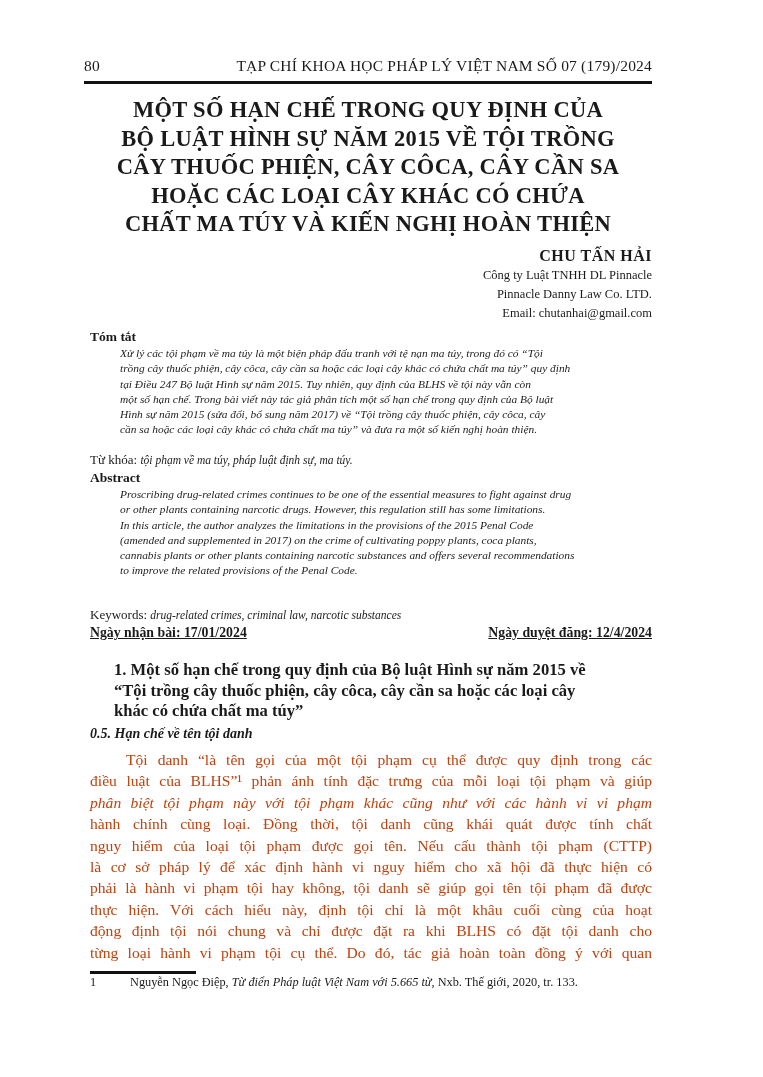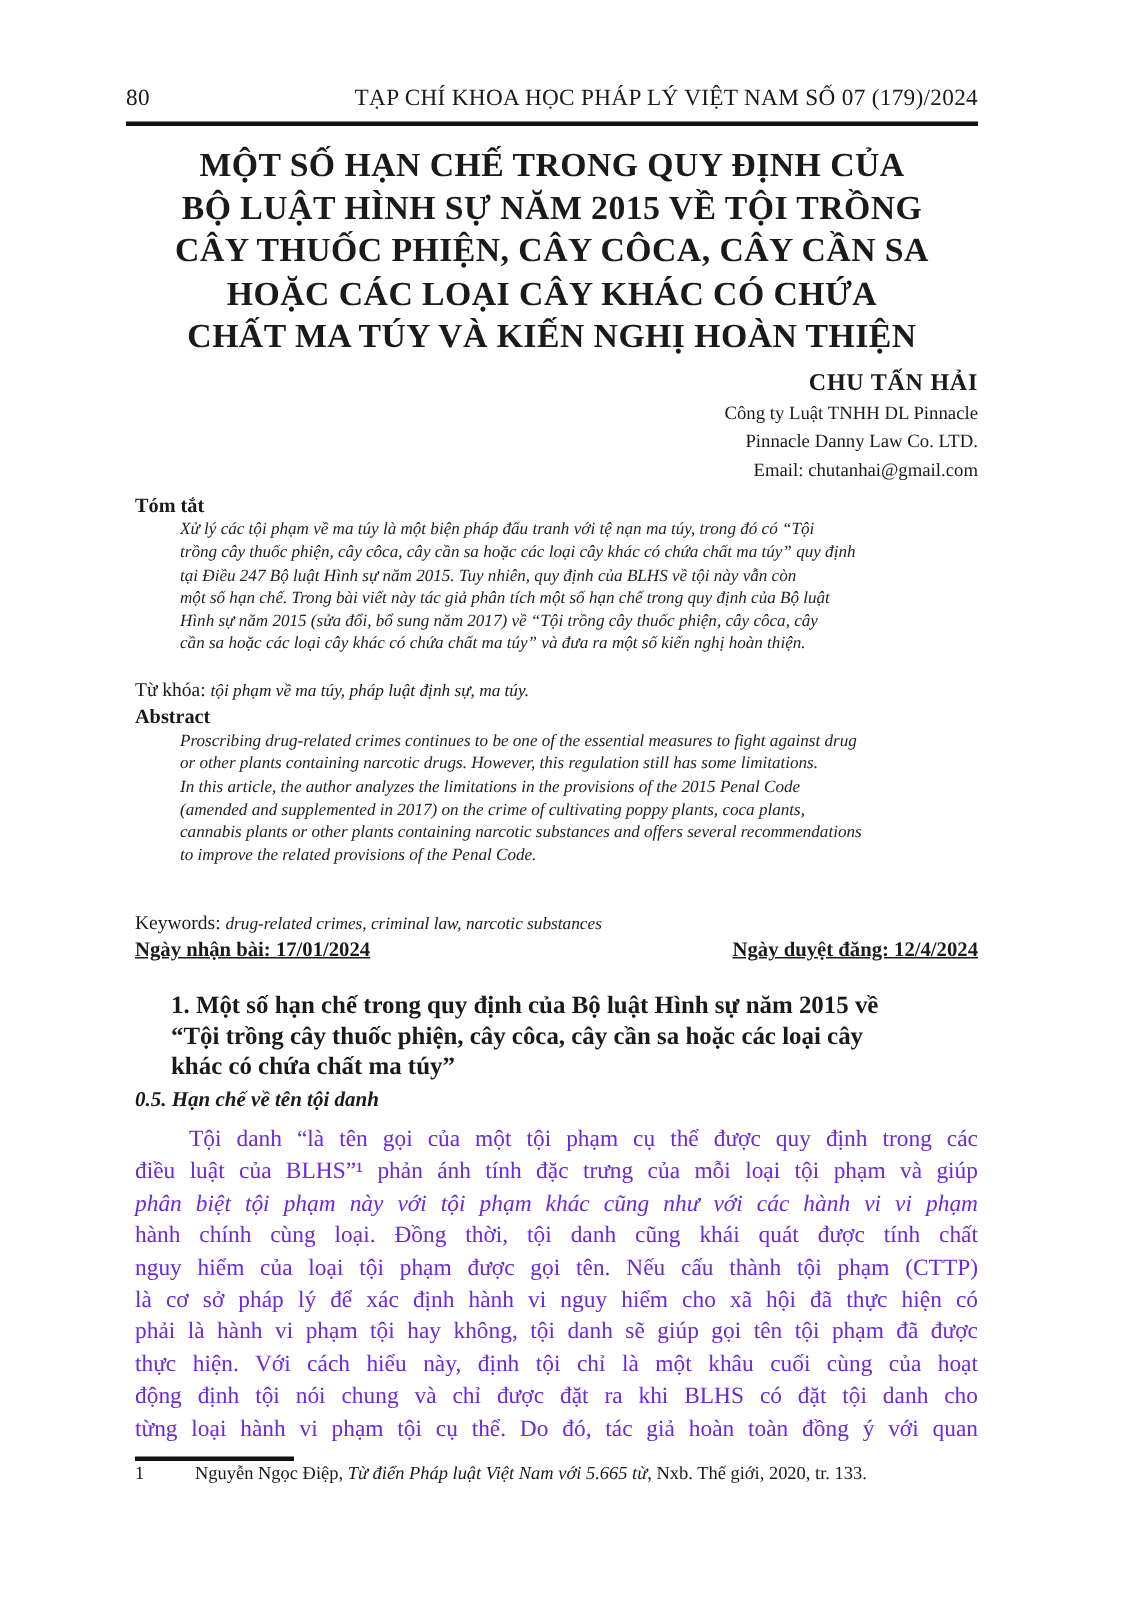--- a/index.html
+++ b/index.html
@@ -30,21 +30,21 @@
   .kw i { font-size: 11.5px; }
 
   .dates { position: absolute; top: 625px; font-weight: bold; font-size: 13.8px; white-space: nowrap; text-decoration: underline; }
 
   .sec-head { position: absolute; left: 90px; top: 660px; width: 562px; font-weight: bold;
               font-size: 16.6px; line-height: 20.5px; margin-left: 24px; }
   .sec-head div { white-space: nowrap; }
   .subsec { position: absolute; left: 90px; top: 726px; font-weight: bold; font-style: italic; font-size: 14px; }
 
   .body-text { position: absolute; left: 90px; top: 749px; width: 562px; font-size: 15.6px;
-               line-height: 21.4px; color: #6d28d9; }
+               line-height: 21.4px; color: #c2410c; }
   .body-text div { white-space: nowrap; text-align: justify; text-align-last: justify; }
   .body-text div.first { padding-left: 36px; }
 
   .fn-rule { position: absolute; left: 90px; top: 971px; width: 106px; height: 3px; background: #111; }
   .footnote { position: absolute; left: 90px; top: 975px; font-size: 12.3px; white-space: nowrap; }
   .footnote .num { display: inline-block; width: 40px; }
 </style>
 </head>
 <body>
 

